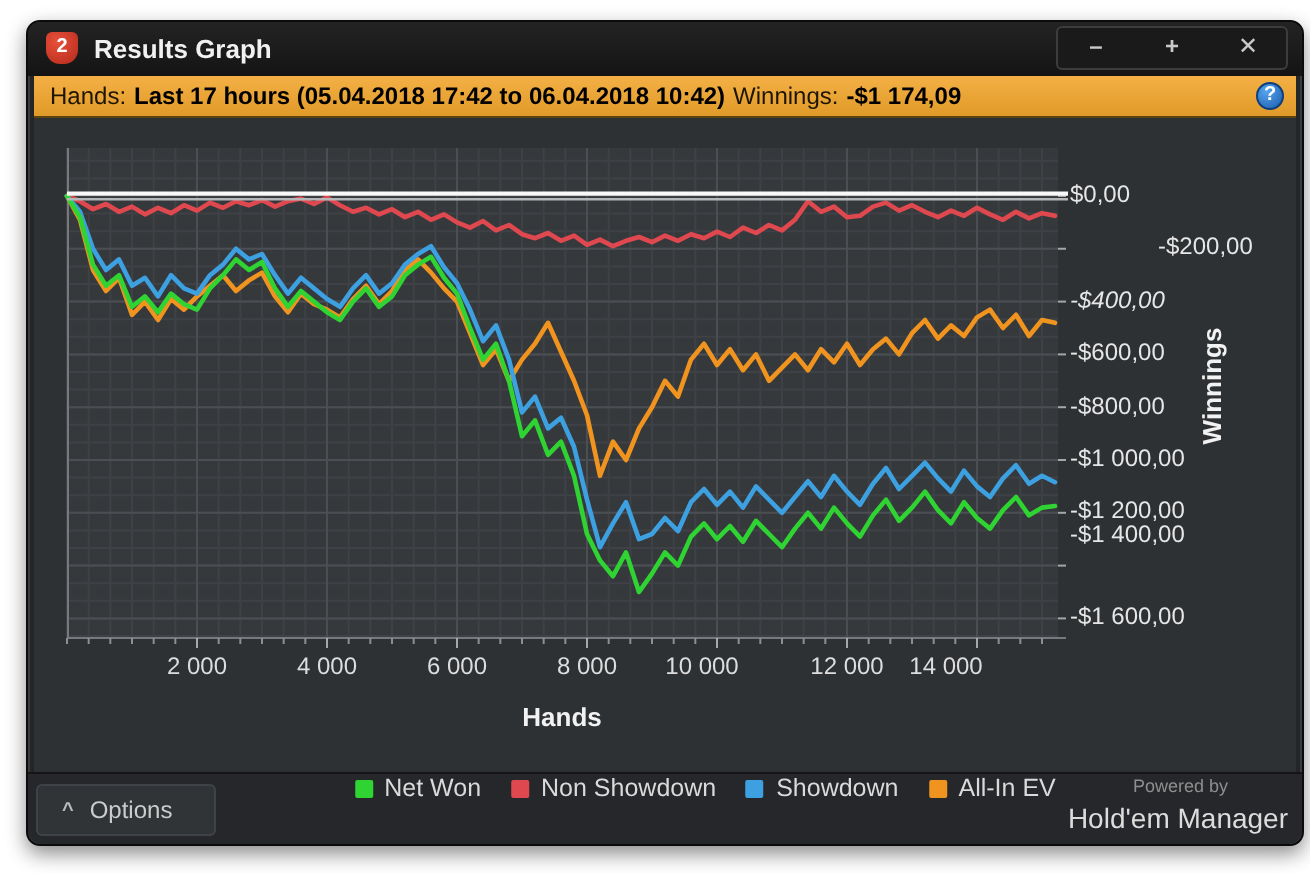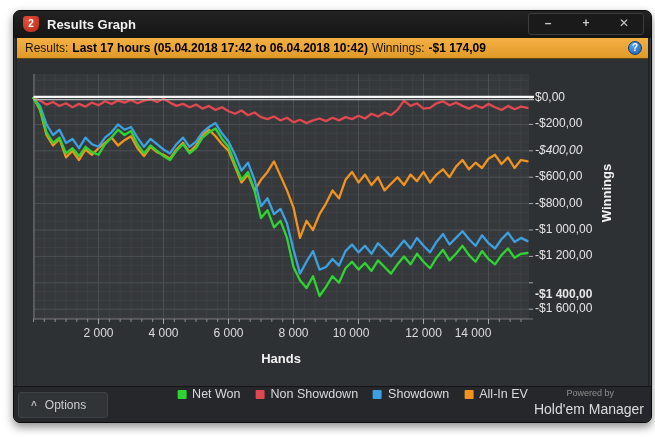--- a/index.html
+++ b/index.html
@@ -111,21 +111,21 @@
     <div class="app-badge">2</div>
     <div class="win-title">Results Graph</div>
     <div class="win-controls">
       <div class="win-btn">–</div>
       <div class="win-btn">+</div>
       <div class="win-btn">✕</div>
     </div>
   </div>
 
   <div class="filterbar">
-    <span class="seg">Results:</span><span class="seg seg-bold">Last 17 hours (05.04.2018 17:42 to 06.04.2018 10:42)</span><span class="seg">Winnings:</span><span class="seg seg-bold">-$1 174,09</span>
+    <span class="seg">Hands:</span><span class="seg seg-bold">Last 17 hours (05.04.2018 17:42 to 06.04.2018 10:42)</span><span class="seg">Winnings:</span><span class="seg seg-bold">-$1 174,09</span>
     <div class="help-icon">?</div>
   </div>
 
   <div class="chart-region">
     <svg class="chart-svg" width="512" height="262" viewBox="0 0 512 262">
         <rect x="5" y="5" width="495" height="245" fill="#36393c"></rect>
         <line x1="4.5" y1="5" x2="4.5" y2="250" stroke="#3e4145" stroke-width="1"></line>
         <line x1="15.333333333333334" y1="5" x2="15.333333333333334" y2="250" stroke="#3e4145" stroke-width="1"></line>
         <line x1="26.166666666666668" y1="5" x2="26.166666666666668" y2="250" stroke="#3e4145" stroke-width="1"></line>
         <line x1="37" y1="5" x2="37" y2="250" stroke="#3e4145" stroke-width="1"></line>
@@ -280,27 +280,27 @@
         <line x1="500" y1="240.20000000000002" x2="504" y2="240.20000000000002" stroke="#a5a7aa" stroke-width="1"></line>
         <polyline points="4.5,29.0 11.0,31.6 17.5,35.6 24.0,33.0 30.5,36.9 37.0,34.3 43.5,38.2 50.0,34.9 56.5,37.6 63.0,33.6 69.5,36.3 76.0,32.3 82.5,34.9 89.0,31.6 95.5,33.6 102.0,31.0 108.5,34.3 115.0,31.6 121.5,30.3 128.0,33.0 134.5,29.7 141.0,33.6 147.5,36.9 154.0,34.9 160.5,38.2 167.0,35.6 173.5,39.6 180.0,36.9 186.5,40.9 193.0,38.2 199.5,42.2 206.0,44.8 212.5,41.5 219.0,46.2 225.5,43.5 232.0,48.1 238.5,50.1 245.0,47.5 251.5,51.4 258.0,48.8 264.5,53.4 271.0,50.8 277.5,54.1 284.0,51.4 290.5,49.5 297.0,52.1 303.5,48.8 310.0,51.4 316.5,48.1 323.0,50.1 329.5,46.8 336.0,49.5 342.5,44.8 349.0,47.5 355.5,43.5 362.0,46.2 368.5,40.9 375.0,31.6 381.5,36.9 388.0,34.3 394.5,39.6 401.0,38.9 407.5,34.3 414.0,32.3 420.5,36.3 427.0,33.6 433.5,36.9 440.0,39.6 446.5,36.3 453.0,38.9 459.5,34.9 466.0,38.2 472.5,40.9 479.0,36.9 485.5,40.2 492.0,37.6 498.5,38.9" fill="none" stroke="#e0484f" stroke-width="2.3" stroke-linejoin="round" stroke-linecap="round"></polyline>
         <polyline points="4.5,29.0 11.0,40.9 17.5,66.0 24.0,76.5 30.5,69.9 37.0,88.4 43.5,81.8 50.0,91.0 56.5,80.5 63.0,85.8 69.5,79.2 76.0,73.9 82.5,68.6 89.0,76.5 95.5,71.2 102.0,67.3 108.5,79.2 115.0,87.1 121.5,77.8 128.0,83.1 134.5,85.8 141.0,89.7 147.5,80.5 154.0,73.9 160.5,83.1 167.0,76.5 173.5,66.0 180.0,60.7 186.5,67.3 193.0,75.2 199.5,81.8 206.0,97.6 212.5,113.5 219.0,105.6 225.5,121.4 232.0,110.8 238.5,102.9 245.0,92.4 251.5,106.9 258.0,121.4 264.5,138.6 271.0,168.9 277.5,151.8 284.0,161.0 290.5,145.2 297.0,134.6 303.5,121.4 310.0,129.3 316.5,110.8 323.0,102.9 329.5,113.5 336.0,105.6 342.5,116.1 349.0,108.2 355.5,121.4 362.0,114.8 368.5,108.2 375.0,116.1 381.5,105.6 388.0,112.2 394.5,102.9 401.0,113.5 407.5,105.6 414.0,100.3 420.5,108.2 427.0,97.6 433.5,91.0 440.0,100.3 446.5,93.7 453.0,99.0 459.5,89.7 466.0,85.8 472.5,95.0 479.0,88.4 485.5,99.0 492.0,91.0 498.5,92.4" fill="none" stroke="#f0941f" stroke-width="2.3" stroke-linejoin="round" stroke-linecap="round"></polyline>
         <polyline points="4.5,29.0 11.0,36.9 17.5,55.4 24.0,66.0 30.5,60.7 37.0,73.9 43.5,69.9 50.0,79.2 56.5,68.6 63.0,75.2 69.5,77.8 76.0,68.6 82.5,63.3 89.0,55.4 95.5,60.7 102.0,58.0 108.5,68.6 115.0,77.8 121.5,69.9 128.0,75.2 134.5,80.5 141.0,84.4 147.5,75.2 154.0,68.6 160.5,77.8 167.0,72.6 173.5,63.3 180.0,58.0 186.5,54.1 193.0,64.6 199.5,72.6 206.0,85.8 212.5,101.6 219.0,93.7 225.5,110.8 232.0,137.2 238.5,129.3 245.0,145.2 251.5,139.9 258.0,154.4 264.5,180.8 271.0,204.6 277.5,192.7 284.0,182.1 290.5,200.6 297.0,198.0 303.5,190.0 310.0,196.6 316.5,182.1 323.0,175.5 329.5,183.4 336.0,176.8 342.5,184.8 349.0,174.2 355.5,180.8 362.0,187.4 368.5,179.5 375.0,171.6 381.5,179.5 388.0,168.9 394.5,176.8 401.0,183.4 407.5,172.9 414.0,165.0 420.5,175.5 427.0,168.9 433.5,162.3 440.0,170.2 446.5,176.8 453.0,166.3 459.5,174.2 466.0,179.5 472.5,170.2 479.0,163.6 485.5,172.9 492.0,168.9 498.5,172.1" fill="none" stroke="#3da0e0" stroke-width="2.3" stroke-linejoin="round" stroke-linecap="round"></polyline>
         <polyline points="4.5,29.0 11.0,39.6 17.5,63.3 24.0,73.9 30.5,68.6 37.0,84.4 43.5,79.2 50.0,87.1 56.5,77.8 63.0,83.1 69.5,85.8 76.0,75.2 82.5,68.6 89.0,60.7 95.5,66.0 102.0,62.0 108.5,75.2 115.0,84.4 121.5,76.5 128.0,81.8 134.5,87.1 141.0,91.0 147.5,81.8 154.0,75.2 160.5,84.4 167.0,79.2 173.5,68.6 180.0,63.3 186.5,59.4 193.0,69.9 199.5,77.8 206.0,95.0 212.5,110.8 219.0,102.9 225.5,121.4 232.0,149.1 238.5,141.2 245.0,158.4 251.5,151.8 258.0,168.9 264.5,198.0 271.0,211.2 277.5,219.1 284.0,207.2 290.5,227.0 297.0,217.8 303.5,207.2 310.0,213.8 316.5,199.3 323.0,192.7 329.5,200.6 336.0,194.0 342.5,201.9 349.0,191.4 355.5,198.0 362.0,204.6 368.5,195.3 375.0,187.4 381.5,195.3 388.0,184.8 394.5,192.7 401.0,199.3 407.5,188.7 414.0,180.8 420.5,191.4 427.0,184.8 433.5,176.8 440.0,186.1 446.5,192.7 453.0,182.1 459.5,190.0 466.0,195.3 472.5,186.1 479.0,179.5 485.5,188.7 492.0,184.8 498.5,184.0" fill="none" stroke="#2fd433" stroke-width="2.3" stroke-linejoin="round" stroke-linecap="round"></polyline>
         <line x1="4.5" y1="27.8" x2="505" y2="27.8" stroke="#f8f8f8" stroke-width="2.2"></line>
         <line x1="4.5" y1="30.6" x2="505" y2="30.6" stroke="#b4b6b8" stroke-width="1.2"></line>
       </svg>
     <div id="y-labels">
         <div class="y-tick-label" style="top: 31px;">$0,00</div>
-        <div class="y-tick-label" style="top: 57.4px;">-$200,00</div>
+        <div class="y-tick-label" style="top: 57.4px; margin-left: 44px;">-$200,00</div>
         <div class="y-tick-label" style="top: 83.8px; font-style: italic;">-$400,00</div>
         <div class="y-tick-label" style="top: 110.2px;">-$600,00</div>
         <div class="y-tick-label" style="top: 136.6px;">-$800,00</div>
         <div class="y-tick-label" style="top: 163px;">-$1 000,00</div>
         <div class="y-tick-label" style="top: 189.4px;">-$1 200,00</div>
-        <div class="y-tick-label" style="top: 228px; font-weight: bold;">-$1 400,00</div>
+        <div class="y-tick-label" style="top: 201px;">-$1 400,00</div>
         <div class="y-tick-label" style="top: 242.2px;">-$1 600,00</div>
       </div>
     <div id="x-labels">
         <div class="x-tick-label" style="left: 81.5px;">2 000</div>
         <div class="x-tick-label" style="left: 146.5px;">4 000</div>
         <div class="x-tick-label" style="left: 211.5px;">6 000</div>
         <div class="x-tick-label" style="left: 276.5px;">8 000</div>
         <div class="x-tick-label" style="left: 334px;">10 000</div>
         <div class="x-tick-label" style="left: 406.5px;">12 000</div>
         <div class="x-tick-label" style="left: 456px;">14 000</div>

